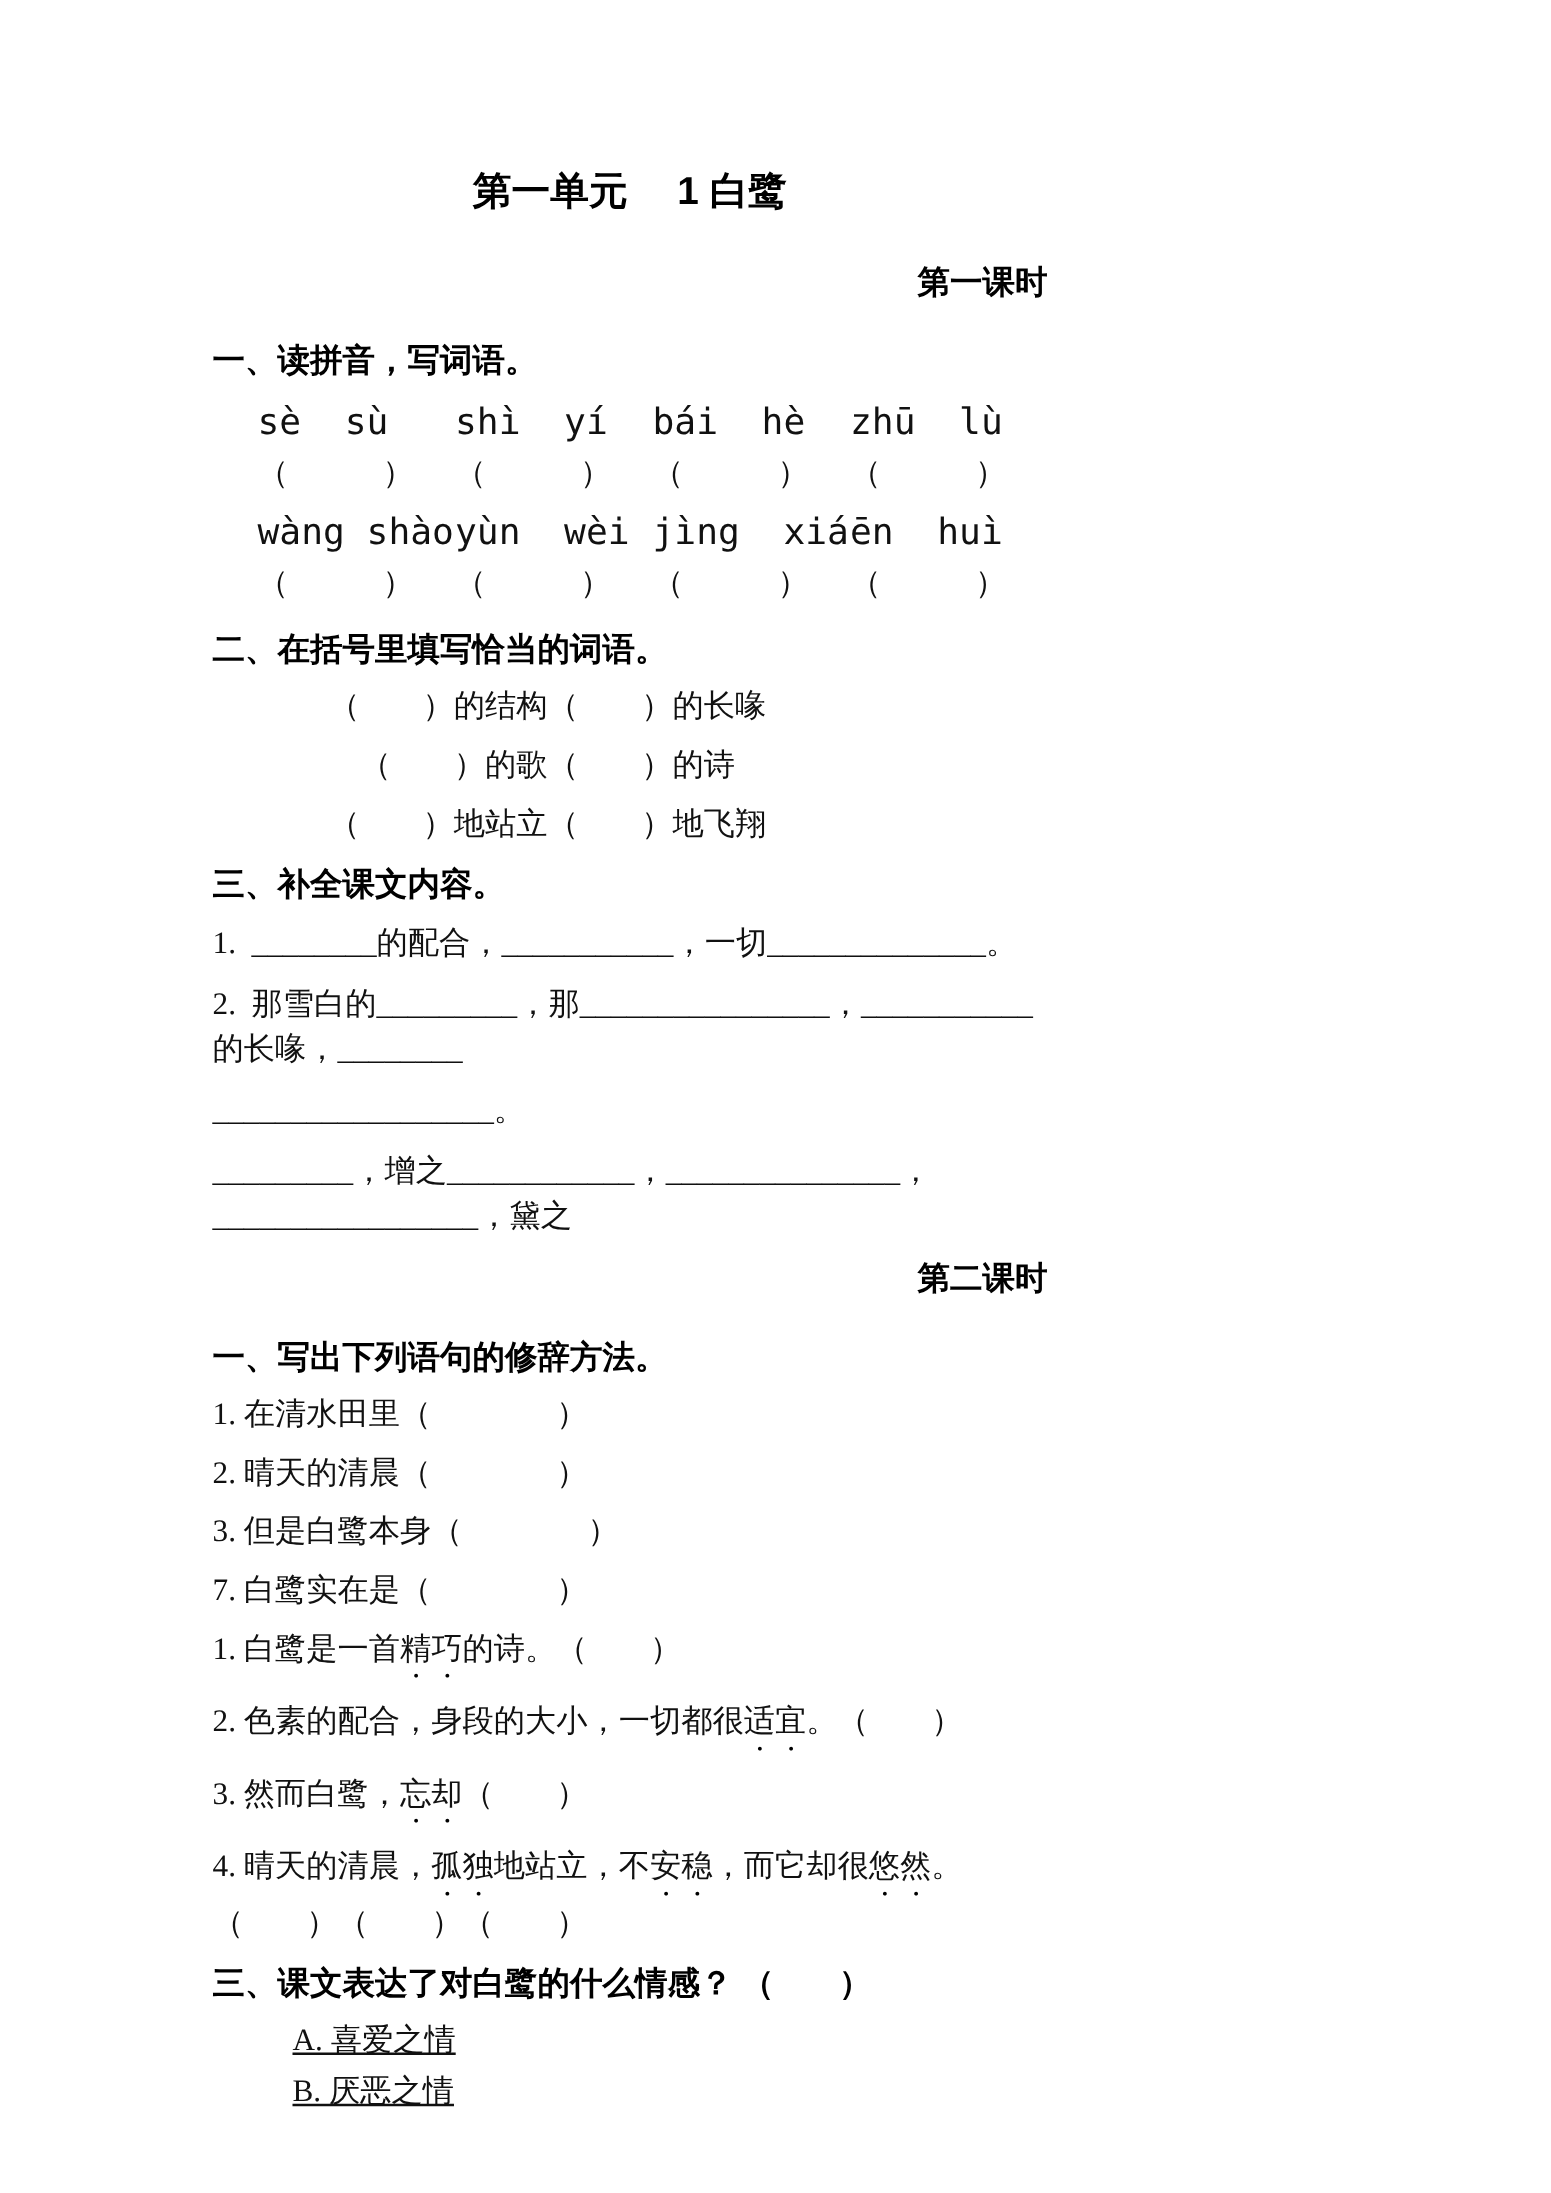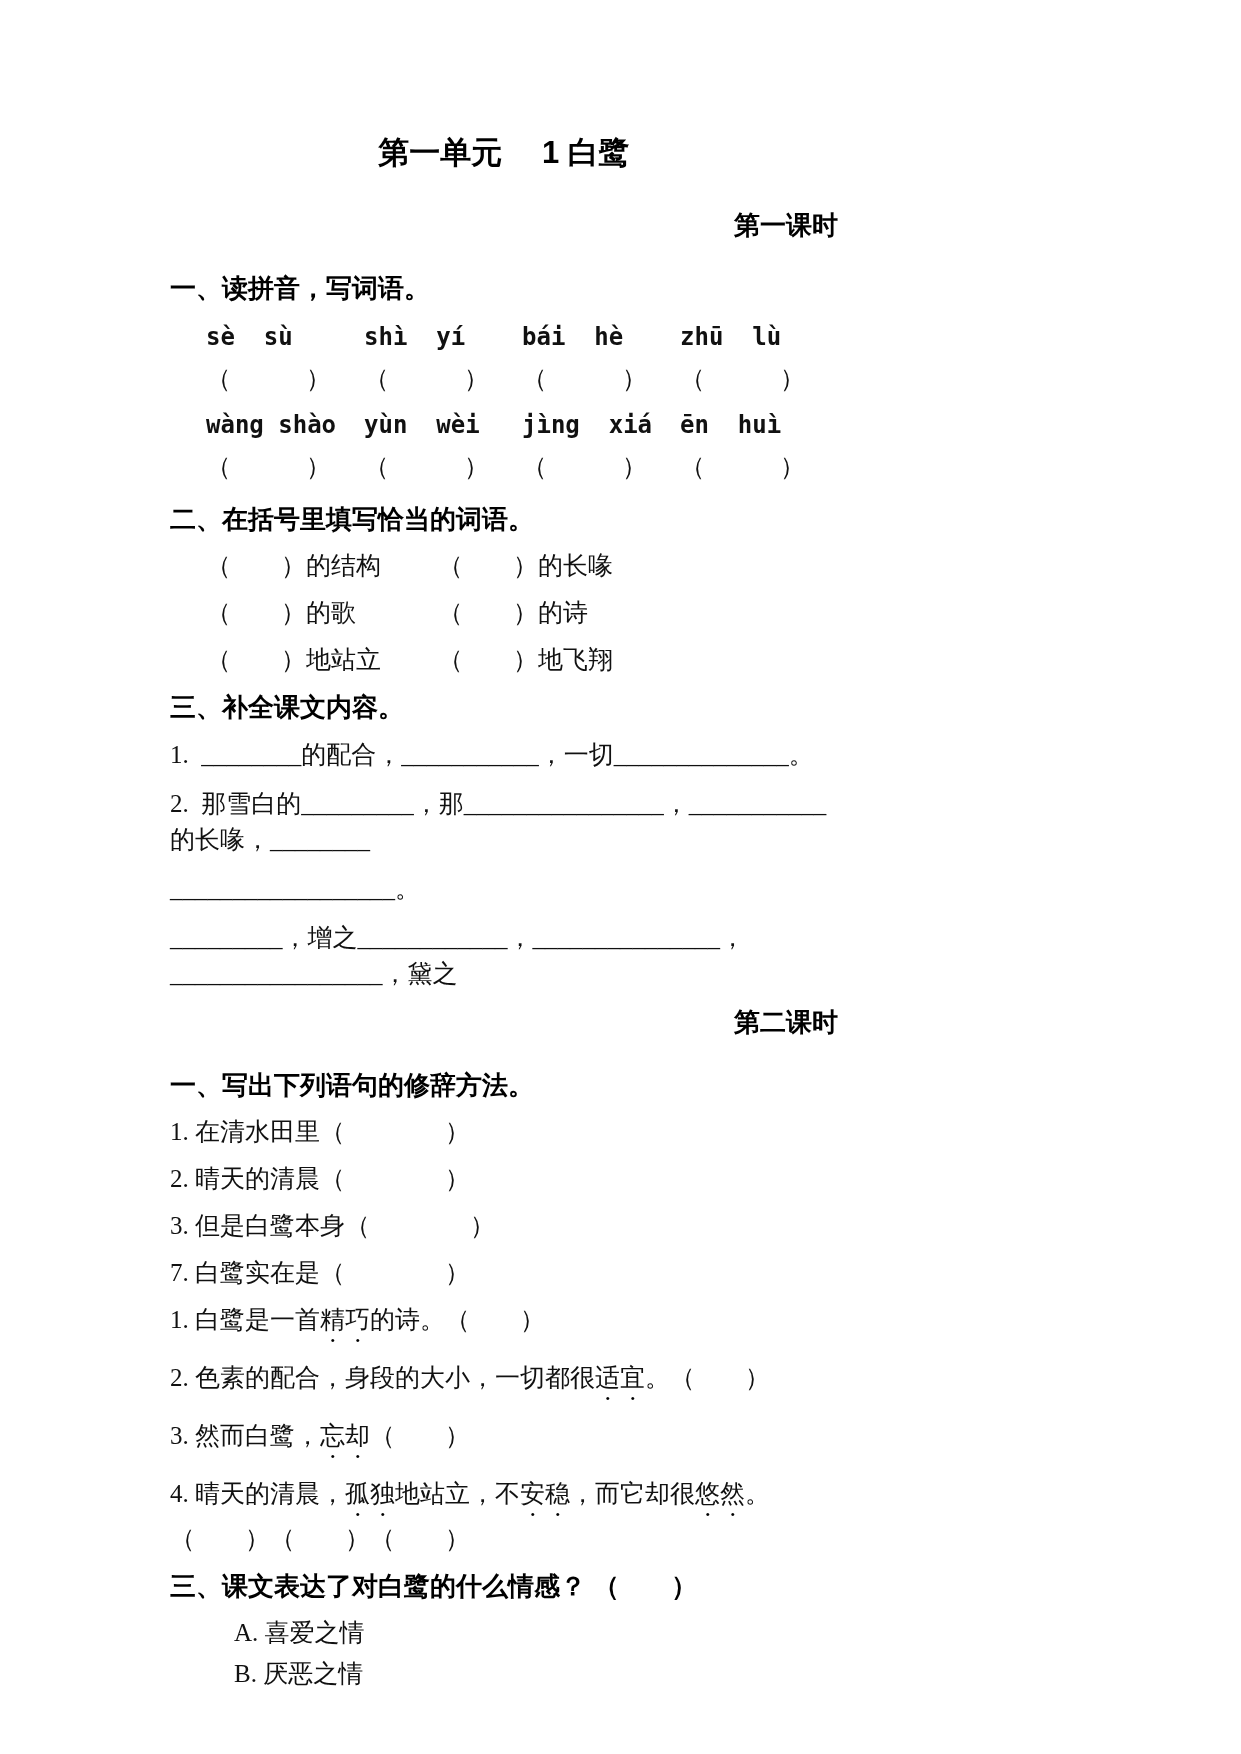--- a/index.html
+++ b/index.html
@@ -43,44 +43,43 @@
     line-height: 35px;
     color: #000;
     white-space: pre-wrap;
   }
   h3.sec-heading.roomy { margin-bottom: 16px; }
   .py-block { margin-left: 36px; }
   .py-row { display: flex; margin-bottom: 10px; }
   .py-cell {
     width: 192px;
     font-family: "DejaVu Sans Mono", "Liberation Mono", monospace;
-    font-size: 24px;
+    font-size: 29px;
     line-height: 30px;
     white-space: pre;
-    font-weight: bold;
   }
   .paren-row { display: flex; margin-bottom: 14px; }
   .paren-cell {
     width: 192px;
     font-size: 25px;
     line-height: 34px;
     white-space: pre-wrap;
   }
-  .fill-rows { margin-left: 36px; }
+  .fill-rows { margin-left: 36px; text-align: right; }
   .fill-row { display: flex; margin-bottom: 13px; }
   .fill-cell { white-space: pre-wrap; font-size: 25px; line-height: 34px; }
   .fill-cell.first { width: 232px; }
   p.body-line {
     margin: 0 0 13px 0;
     font-size: 25px;
     line-height: 36px;
     white-space: pre-wrap;
   }
   p.body-line.tight { line-height: 34px; }
-  .options { margin-left: 64px; }
+  .options { margin-left: 64px; text-decoration: underline; }
   .options p.body-line { margin-bottom: 7px; line-height: 34px; }
   .em-dot {
     font-style: normal;
     -webkit-text-emphasis: filled dot #000;
     text-emphasis: filled dot #000;
     -webkit-text-emphasis-position: under right;
     text-emphasis-position: under right;
   }
   .gap-after { margin-bottom: 18px; }
 </style>

